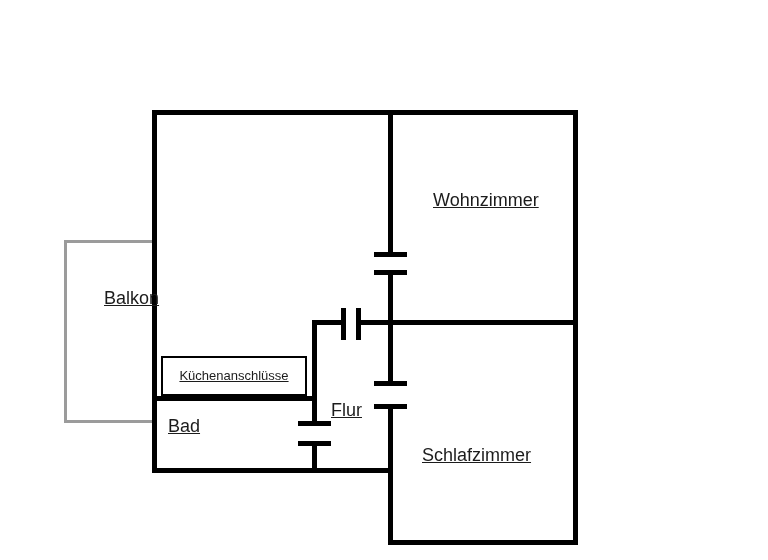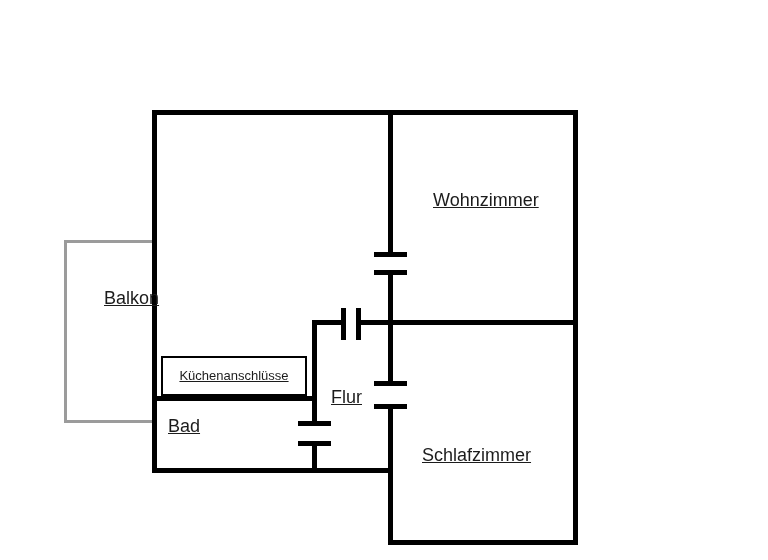--- a/index.html
+++ b/index.html
@@ -88,17 +88,17 @@
   <div class="tick" style="left:374px; top:404px; width:33px; height:5px;"></div>
   <div class="tick" style="left:298px; top:421px; width:33px; height:5px;"></div>
   <div class="tick" style="left:298px; top:441px; width:33px; height:5px;"></div>
 
   <div class="kbox">
     <span class="label small">Küchenanschlüsse</span>
   </div>
 
   <span class="label" style="left:417px; top:190px;margin-left:16px;">Wohnzimmer</span>
   <span class="label" style="left:76px; top:288px;margin-left:28px;">Balkon</span>
-  <span class="label" style="left:331px; top:387px;">Flur</span>
+  <span class="label" style="left:331px; top:400px;">Flur</span>
   <span class="label" style="left:168px; top:416px;">Bad</span>
   <span class="label" style="left:422px; top:445px;">Schlafzimmer</span>
 
 </div>
 
 </body></html>

